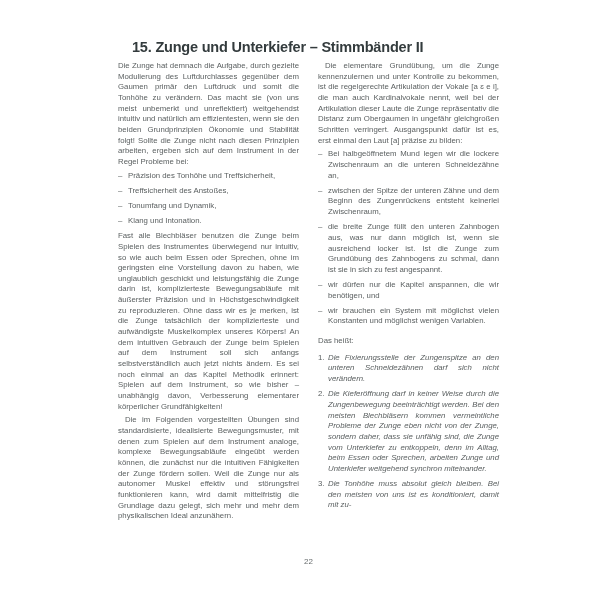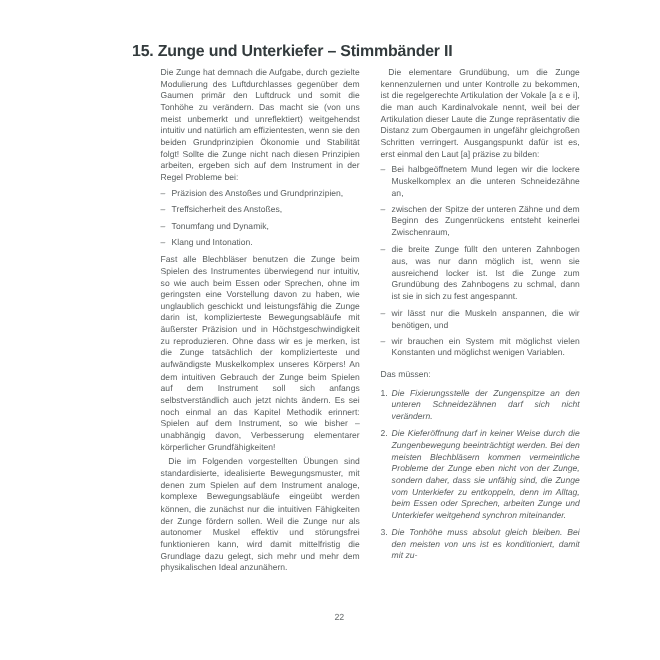--- a/index.html
+++ b/index.html
@@ -10,36 +10,35 @@
   #page {
     position: relative;
     width: 600px;
     height: 600px;
     background: #ffffff;
     overflow: hidden;
     font-family: "Liberation Sans", "DejaVu Sans", sans-serif;
   }
   .chapter-title {
     position: absolute;
-    left: 120px;
+    left: 132px;
     top: 29px;
     width: 420px;
     font-size: 14.5px;
     font-weight: bold;
     letter-spacing: -0.2px;
     color: #333b3d;
   }
   .columns {
     position: absolute;
     left: 118px;
     top: 61px;
     width: 381px;
     display: flex;
     gap: 19px;
-    margin-left: 28px;
   }
   .col {
     width: 186px;
     font-size: 7.8px;
     line-height: 10.65px;
     color: #5b6061;
     text-align: justify;
     hyphens: auto;
     -webkit-hyphens: auto;
   }
@@ -99,21 +98,21 @@
   <h1 class="chapter-title">15. Zunge und Unterkiefer – Stimmbänder II</h1>
 
   <div class="columns">
 
     <div class="col">
       <p>Die Zunge hat demnach die Aufgabe, durch gezielte Modulierung des Luftdurchlasses gegenüber dem Gaumen primär den Luftdruck und somit die Tonhöhe zu verändern. Das macht sie (von uns meist unbemerkt und unreflektiert) weitgehendst intuitiv und natürlich am effizientesten, wenn sie den beiden Grundprinzipien Ökonomie und Stabilität folgt! Sollte die Zunge nicht nach diesen Prinzipien arbeiten, ergeben sich auf dem Instrument in der Regel Probleme bei:</p>
 
       <div class="dash-list">
         <div class="dash-item">
           <span class="dash">–</span>
-          <span class="li-text">Präzision des Anstoßes und Grundprinzipien,</span>
+          <span class="li-text">Präzision des Tonhöhe und Treffsicherheit,</span>
         </div>
         <div class="dash-item">
           <span class="dash">–</span>
           <span class="li-text">Treffsicherheit des Anstoßes,</span>
         </div>
         <div class="dash-item">
           <span class="dash">–</span>
           <span class="li-text">Tonumfang und Dynamik,</span>
         </div>
         <div class="dash-item">
@@ -125,45 +124,45 @@
       <p>Fast alle Blechbläser benutzen die Zunge beim Spielen des Instrumentes überwiegend nur intuitiv, so wie auch beim Essen oder Sprechen, ohne im geringsten eine Vorstellung davon zu haben, wie unglaublich geschickt und leistungsfähig die Zunge darin ist, komplizierteste Bewegungsabläufe mit äußerster Präzision und in Höchstgeschwindigkeit zu reproduzieren. Ohne dass wir es je merken, ist die Zunge tatsächlich der komplizierteste und aufwändigste Muskelkomplex unseres Körpers! An dem intuitiven Gebrauch der Zunge beim Spielen auf dem Instrument soll sich anfangs selbstverständlich auch jetzt nichts ändern. Es sei noch einmal an das Kapitel Methodik erinnert: Spielen auf dem Instrument, so wie bisher – unabhängig davon, Verbesserung elementarer körperlicher Grundfähigkeiten!</p>
       <p class="indent">Die im Folgenden vorgestellten Übungen sind standardisierte, idealisierte Bewegungsmuster, mit denen zum Spielen auf dem Instrument analoge, komplexe Bewegungsabläufe eingeübt werden können, die zunächst nur die intuitiven Fähigkeiten der Zunge fördern sollen. Weil die Zunge nur als autonomer Muskel effektiv und störungsfrei funktionieren kann, wird damit mittelfristig die Grundlage dazu gelegt, sich mehr und mehr dem physikalischen Ideal anzunähern.</p>
     </div>
 
     <div class="col">
       <p class="indent">Die elementare Grundübung, um die Zunge kennenzulernen und unter Kontrolle zu bekommen, ist die regelgerechte Artikulation der Vokale [a ɛ e i], die man auch Kardinalvokale nennt, weil bei der Artikulation dieser Laute die Zunge repräsentativ die Distanz zum Obergaumen in ungefähr gleichgroßen Schritten verringert. Ausgangspunkt dafür ist es, erst einmal den Laut [a] präzise zu bilden:</p>
 
       <div class="dash-list">
         <div class="dash-item">
           <span class="dash">–</span>
-          <span class="li-text">Bei halbgeöffnetem Mund legen wir die lockere Muskelkomplex an die unteren Schneidezähne an,</span>
+          <span class="li-text">Bei halbgeöffnetem Mund legen wir die lockere Zwischenraum an die unteren Schneidezähne an,</span>
         </div>
         <div class="dash-item">
           <span class="dash">–</span>
           <span class="li-text">zwischen der Spitze der unteren Zähne und dem Beginn des Zungenrückens entsteht keinerlei Zwischenraum,</span>
         </div>
         <div class="dash-item">
           <span class="dash">–</span>
           <span class="li-text">die breite Zunge füllt den unteren Zahnbogen aus, was nur dann möglich ist, wenn sie ausreichend locker ist. Ist die Zunge zum Grundübung des Zahnbogens zu schmal, dann ist sie in sich zu fest angespannt.</span>
         </div>
       </div>
 
 
       <div class="dash-list">
         <div class="dash-item">
           <span class="dash">–</span>
-          <span class="li-text">wir lässt nur die Muskeln anspannen, die wir benötigen, und</span>
+          <span class="li-text">wir dürfen nur die Kapitel anspannen, die wir benötigen, und</span>
         </div>
         <div class="dash-item">
           <span class="dash">–</span>
           <span class="li-text">wir brauchen ein System mit möglichst vielen Konstanten und möglichst wenigen Variablen.</span>
         </div>
       </div>
 
-      <p class="das-heisst">Das müssen:</p>
+      <p class="das-heisst">Das heißt:</p>
 
       <div class="num-list">
         <div class="num-item">
           <span class="num">1.</span>
           <span class="li-text">Die Fixierungsstelle der Zungenspitze an den unteren Schneidezähnen darf sich nicht verändern.</span>
         </div>
         <div class="num-item">
           <span class="num">2.</span>
           <span class="li-text">Die Kieferöffnung darf in keiner Weise durch die Zungenbewegung beeinträchtigt werden. Bei den meisten Blechbläsern kommen vermeintliche Probleme der Zunge eben nicht von der Zunge, sondern daher, dass sie unfähig sind, die Zunge vom Unterkiefer zu entkoppeln, denn im Alltag, beim Essen oder Sprechen, arbeiten Zunge und Unterkiefer weitgehend synchron miteinander.</span>
         </div>

